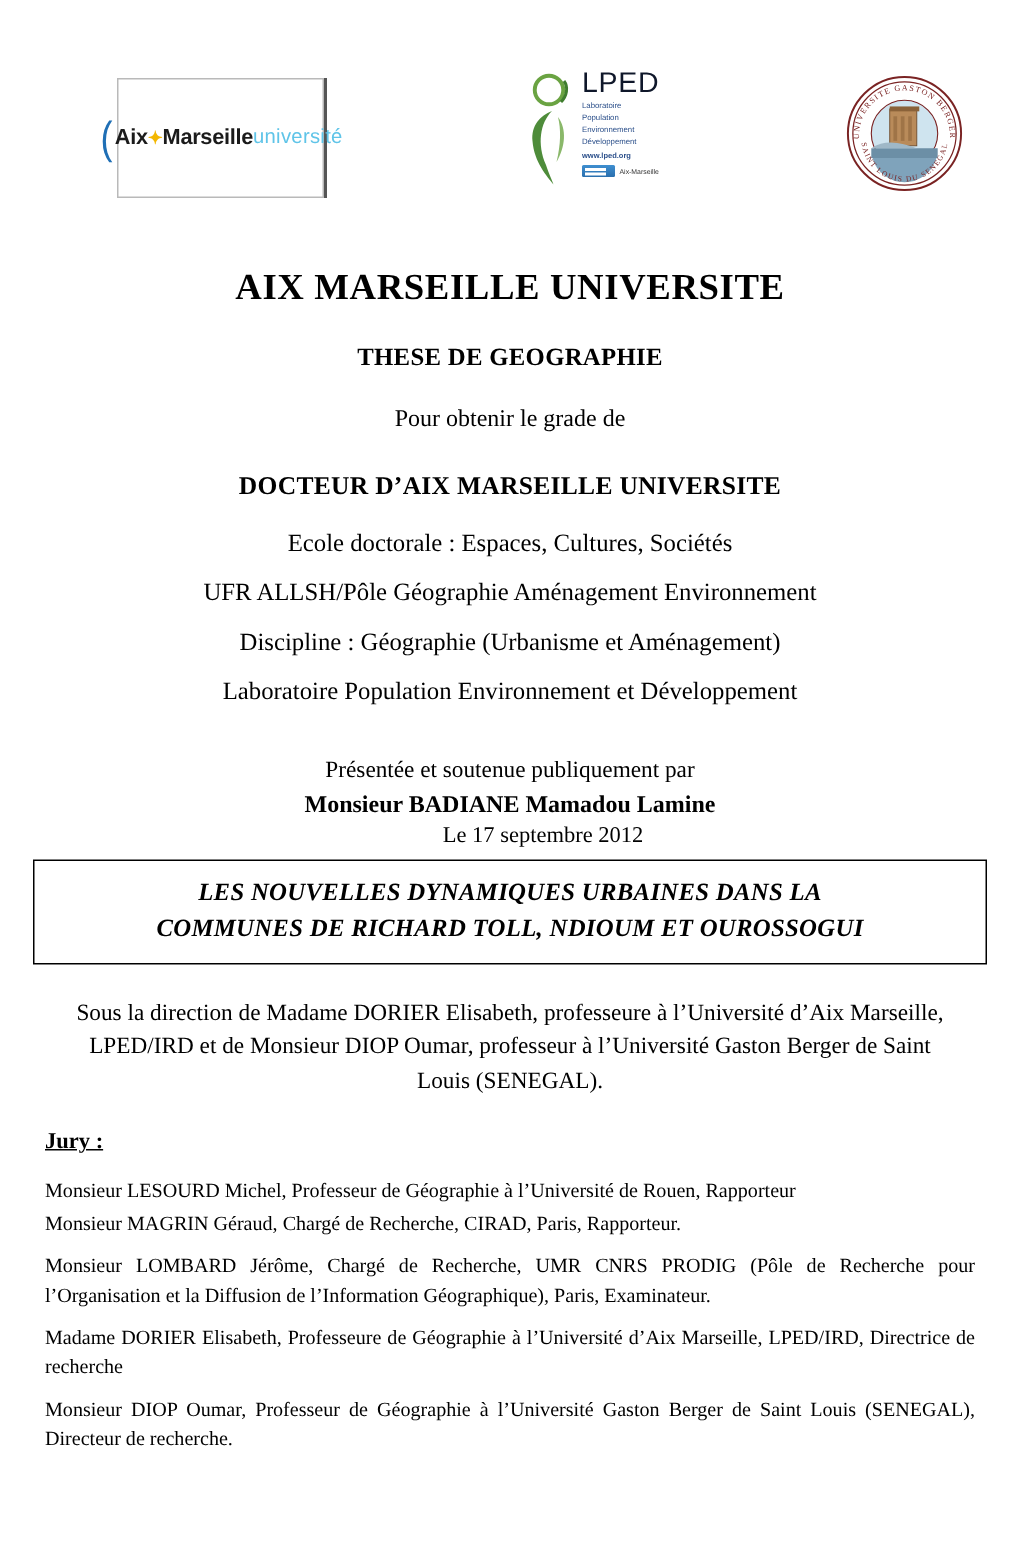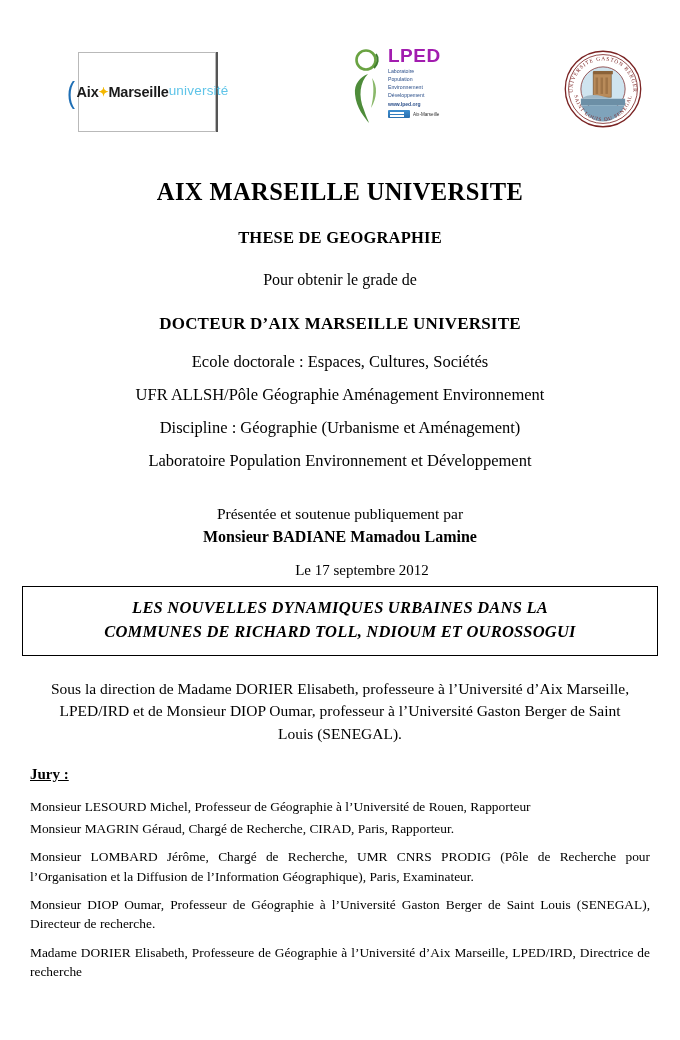--- a/index.html
+++ b/index.html
@@ -103,23 +103,23 @@
     height: 76px;
   }
   .lped-text-col {
     position: absolute;
     left: 36px;
     top: 0;
     width: 74px;
   }
   .lped-title {
     font-family: "Liberation Sans", sans-serif;
-    font-weight: 700;
+    font-weight: 400;
     font-size: 19px;
-    color: #a21caf;
+    color: #0f172a;
     letter-spacing: 0.5px;
     line-height: 1;
   }
   .lped-sub {
     font-family: "Liberation Sans", sans-serif;
     font-size: 5.2px;
     color: #2b4f8a;
     line-height: 1.55;
     margin-top: 2px;
   }
@@ -203,21 +203,21 @@
     margin-top: 34px;
     text-align: center;
   }
   .l-author {
     font-size: 16px;
     font-weight: 700;
     margin-top: 5px;
   }
   .l-date {
     font-size: 15px;
-    margin-top: 16px;
+    margin-top: 3px;
     padding-left: 44px;
   }
 
   
   .title-box {
     margin: 7px 22px 16px 22px;
     border: 1.4px solid #000000;
     padding: 9px 6px 10px 6px;
     text-align: center;
     box-sizing: border-box;
@@ -348,17 +348,17 @@
   <div class="direction">Sous la direction de Madame DORIER Elisabeth, professeure à l’Université d’Aix Marseille, LPED/IRD et de Monsieur DIOP Oumar, professeur à l’Université Gaston Berger de Saint Louis (SENEGAL).</div>
 
   <div>
     <span class="jury-heading">Jury :</span>
   </div>
 
   <div class="jury-list">
     <div class="jury-item compact">Monsieur LESOURD Michel, Professeur  de Géographie à l’Université de Rouen, Rapporteur</div>
     <div class="jury-item">Monsieur MAGRIN Géraud, Chargé de Recherche, CIRAD, Paris, Rapporteur.</div>
     <div class="jury-item">Monsieur LOMBARD Jérôme, Chargé de Recherche, UMR CNRS PRODIG (Pôle de Recherche pour l’Organisation et la Diffusion de l’Information Géographique), Paris, Examinateur.</div>
+    <div class="jury-item">Madame DORIER Elisabeth, Professeure de Géographie à l’Université d’Aix Marseille, LPED/IRD, Directrice de recherche</div>
     <div class="jury-item">Monsieur DIOP Oumar, Professeur de Géographie à l’Université Gaston Berger de Saint Louis (SENEGAL), Directeur de recherche.</div>
-    <div class="jury-item">Madame DORIER Elisabeth, Professeure de Géographie à l’Université d’Aix Marseille, LPED/IRD, Directrice de recherche</div>
   </div>
 
 </div>
 
 </body></html>

